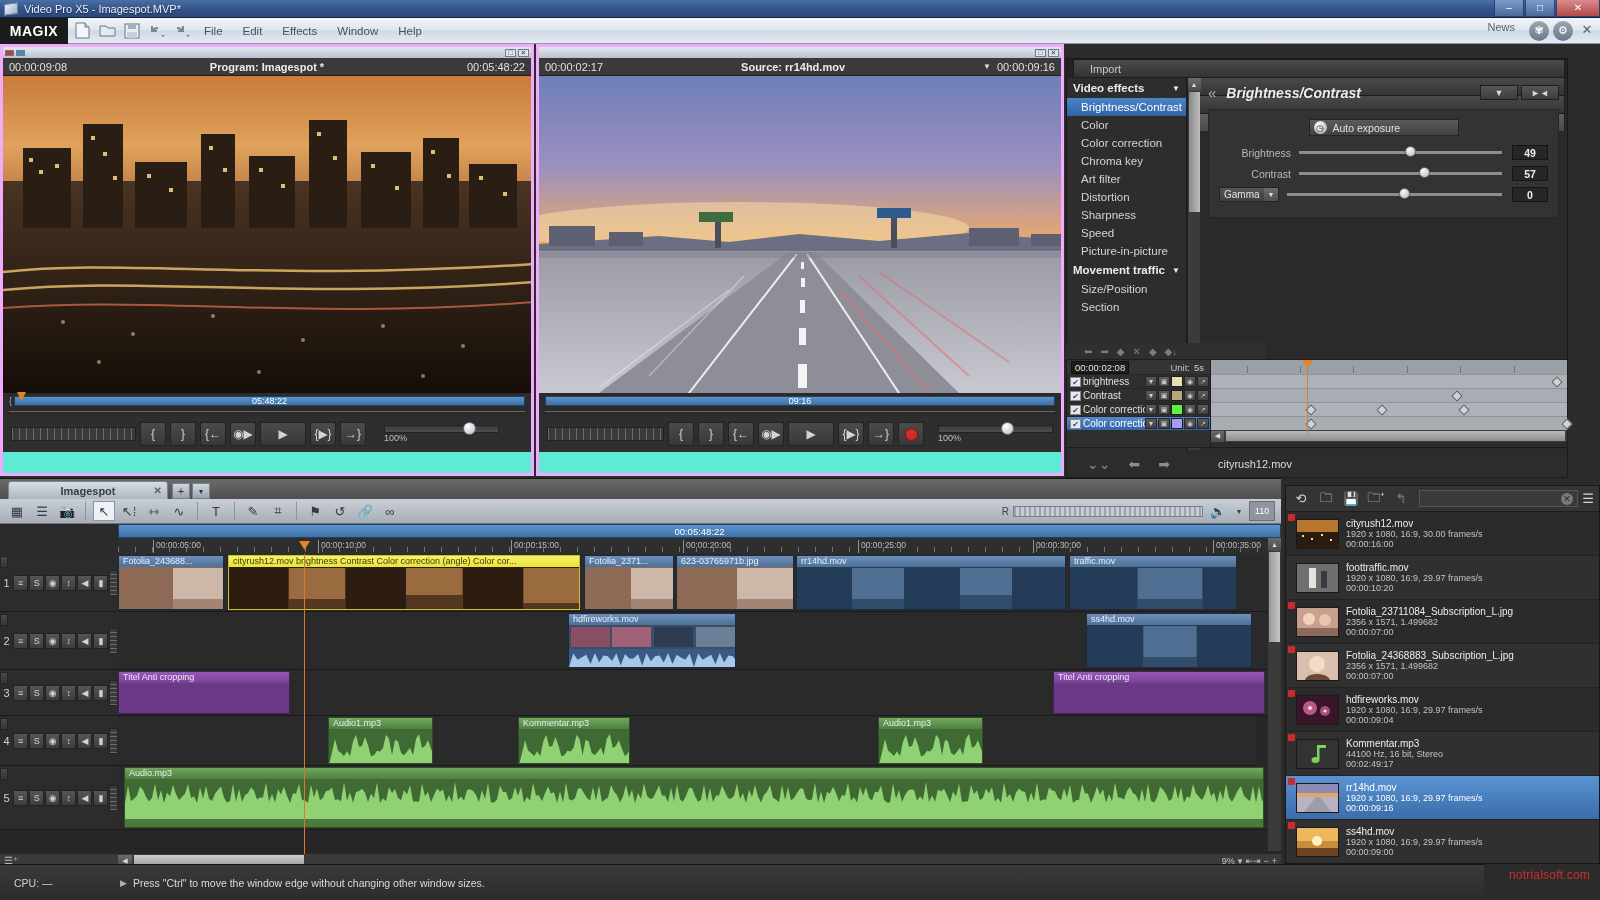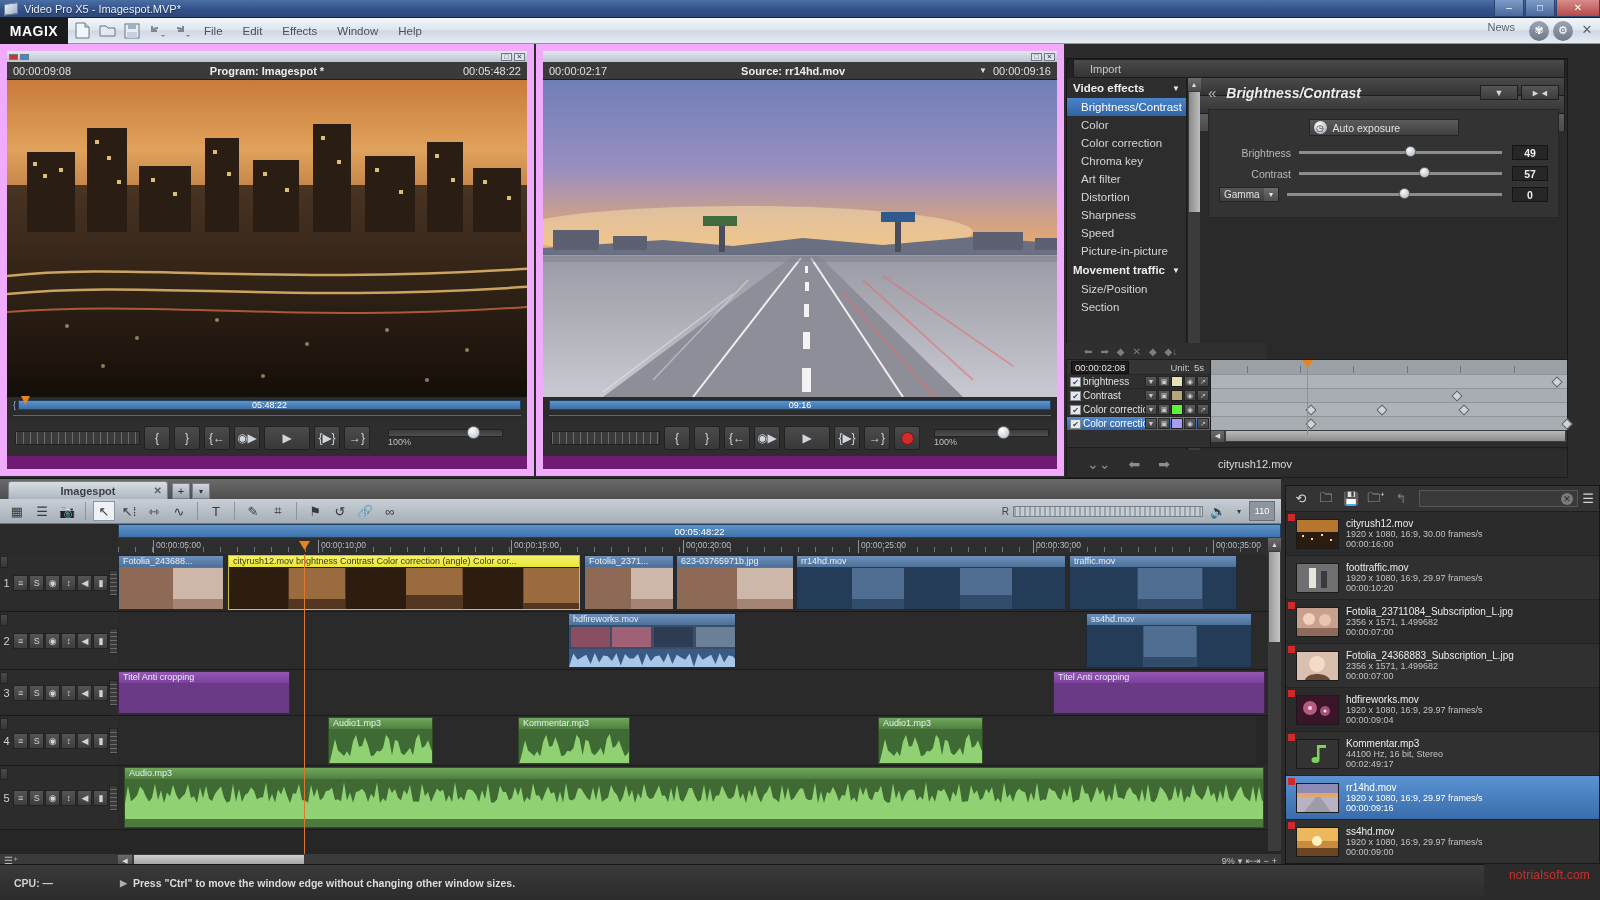--- a/index.html
+++ b/index.html
@@ -47,21 +47,21 @@
   .menu-item { padding:3px 9px; color:#47505c; font-size:11.5px; margin-left:2px; }
   .magix-right { margin-left:auto; display:flex; align-items:flex-start; padding-right:4px;}
   .news-lbl { color:#5b6470; font-size:11px; margin-right:10px;}
   .rnd-btn { width:20px;height:20px;border-radius:50%;
     background:linear-gradient(180deg,#9aa6b5,#6d7988); margin-left:4px;
     display:flex;align-items:center;justify-content:center;color:#fff;font-size:11px;}
   .sq-btn { width:18px;height:18px;margin-left:5px;color:#5b6470;font-size:13px;
     display:flex;align-items:center;justify-content:center;}
 
   
-  .monitor { position:absolute; background:#701a75; border:7px solid #f0abfc; }
+  .monitor { position:absolute; background:#5eead4; border:3px solid #f0abfc; }
   .mon-caption { height:11px; background:linear-gradient(180deg,#e3e8ee,#b9c3cf);
      display:flex;align-items:center;padding:0 2px;}
   .mc-mini { width:9px;height:6px;margin-right:2px;border:1px solid #6d7a88;}
   .mc-mini.r { background:#c7392f;} .mc-mini.b{background:#4a87c9;}
   .mc-right { margin-left:auto; display:flex; gap:2px;}
   .mc-sq { width:11px;height:8px;border:1px solid #6d7a88;background:#dfe5ec;
     font-size:7px;line-height:6px;text-align:center;color:#444;}
   .mon-header { height:18px; background:#3a3a3a; border-bottom:1px solid #1d1d1d;
     display:flex; align-items:center; padding:0 6px; font-size:11px; color:#e0e0e0;}
   .mon-title { flex:1; text-align:center; font-weight:bold; color:#ececec;}
@@ -273,21 +273,21 @@
      background:#444; flex:0 0 auto; overflow:hidden; position:relative;}
   .mp-meta { flex:1; min-width:0;}
   .mp-name { font-size:10px; color:#ededed; white-space:nowrap; overflow:hidden;}
   .mp-sub { font-size:9px; color:#c3c3c3; white-space:nowrap; overflow:hidden;}
   .mp-dur { font-size:9px; color:#c3c3c3;}
   .mp-row.sel .mp-name,.mp-row.sel .mp-sub,.mp-row.sel .mp-dur{color:#fff;}
 
   
   .statusbar { position:absolute; left:0; top:864px; width:1484px; height:36px;
      background:linear-gradient(180deg,#3a3a3a,#2b2b2b); border-top:1px solid #151515;
-     display:flex; align-items:center;font-weight:bold;}
+     display:flex; align-items:center;}
   .sb-cpu { width:120px; padding-left:14px; font-size:10.5px; color:#d0d0d0;}
   .sb-msg { font-size:10.5px; color:#dcdcdc; display:flex;align-items:center;gap:6px;}
   .sb-arrow{color:#b0b0b0;font-size:9px;}
   .watermark { position:absolute; right:10px; bottom:18px; font-size:12px;
      font-weight:normal; color:#c9302c; letter-spacing:0.2px;}
 
   
   .vrail { position:absolute; right:0; top:0; bottom:0; width:13px; background:#3b3b3b;}
 </style>
 </head>

